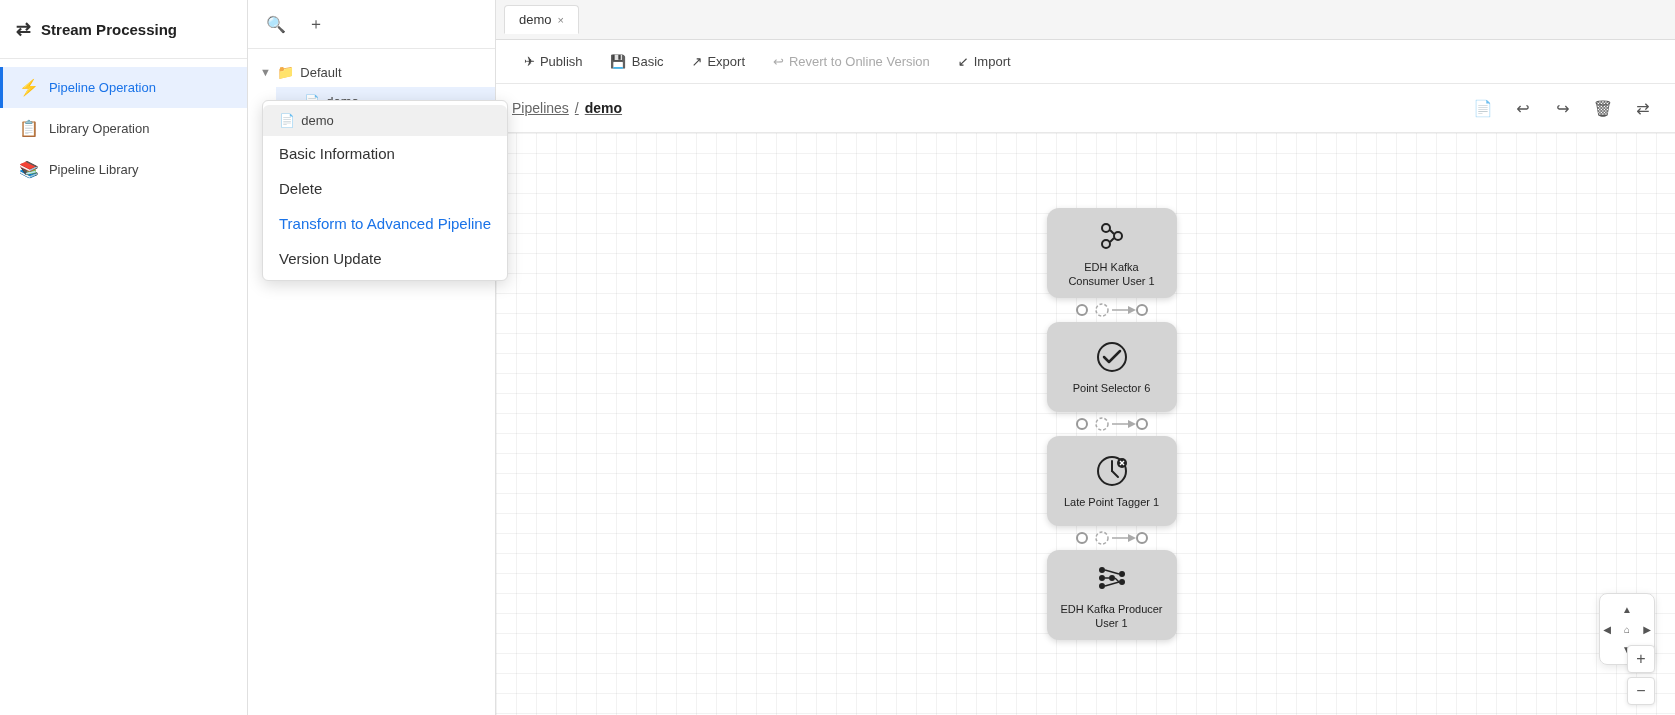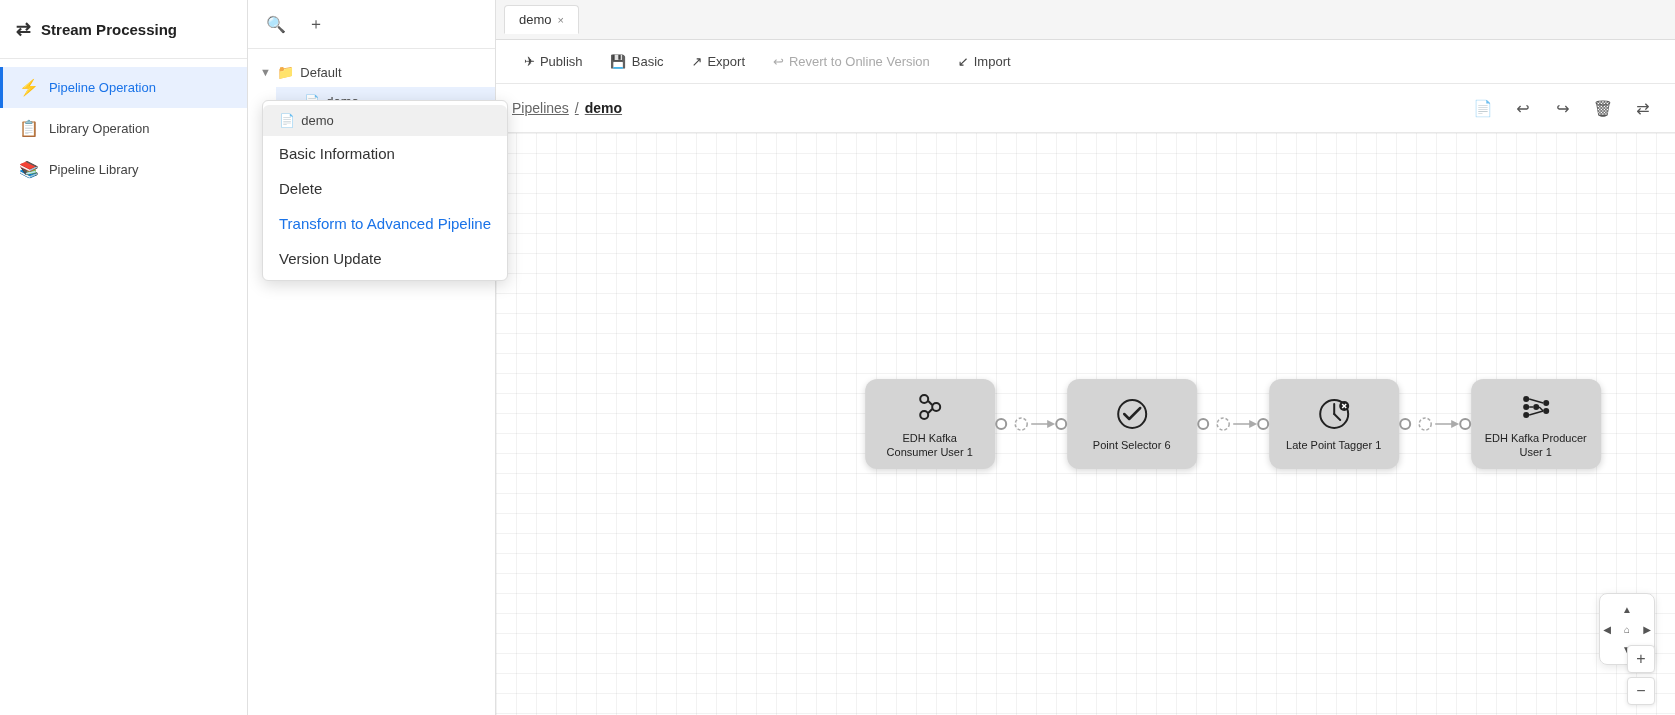--- a/index.html
+++ b/index.html
@@ -167,20 +167,21 @@
 
     
     .pipeline-nodes {
       position: absolute;
       top: 50%;
       left: 50%;
       transform: translate(-30%, -50%);
       display: flex;
       align-items: center;
       gap: 0;
+      flex-direction: column;
     }
 
     .pipeline-node {
       display: flex;
       flex-direction: column;
       align-items: center;
       gap: 8px;
     }
 
     .node-box {

